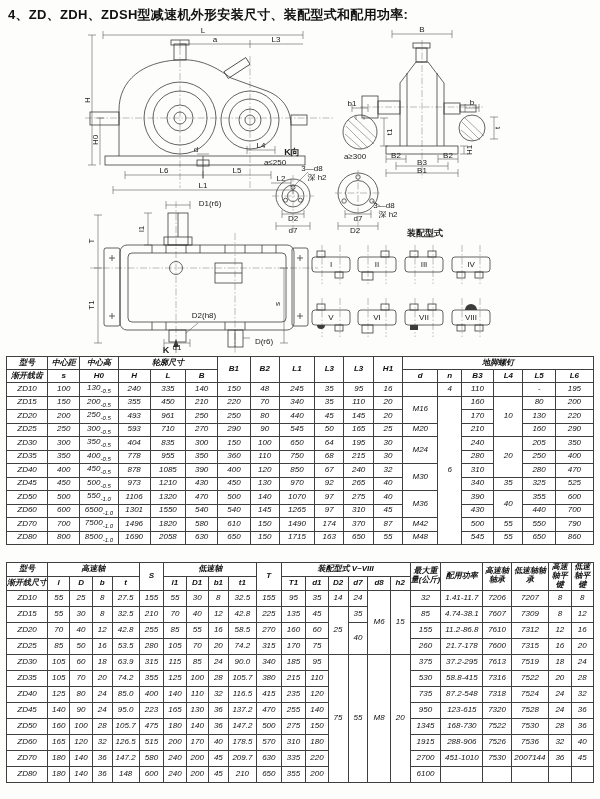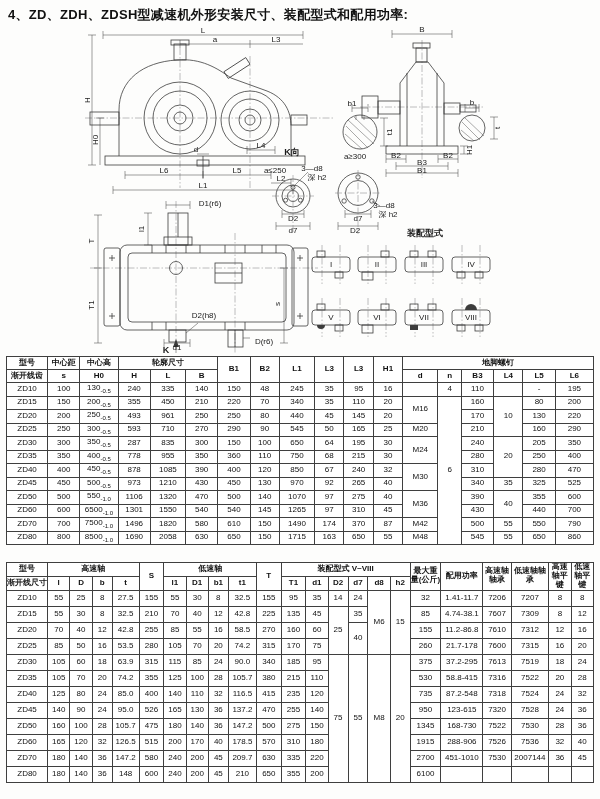--- a/index.html
+++ b/index.html
@@ -8,21 +8,21 @@
   .title{position:absolute;left:8px;top:6px;font-size:13px;font-weight:bold;letter-spacing:.3px;white-space:nowrap;}
   svg{position:absolute;overflow:visible;}
   .s{fill:none;stroke:#3c3c3c;stroke-width:.8;}
   .d{fill:none;stroke:#3c3c3c;stroke-width:.5;}
   .cl{fill:none;stroke:#888;stroke-width:.55;stroke-dasharray:7 2 1.5 2;}
   .fl{fill:#3c3c3c;stroke:none;}
   .h{stroke:#555;stroke-width:.5;}
   .lbl{position:absolute;font-size:8px;line-height:1;color:#1a1a1a;white-space:nowrap;transform:translate(-50%,-50%);}
   .lbl.v{transform:translate(-50%,-50%) rotate(-90deg);}
   .lbl.t{font-size:9px;font-weight:bold;}
-  .tbl{position:absolute;left:6px;width:588px;border-collapse:collapse;table-layout:fixed;background:#fff;}
+  .tbl{position:absolute;left:6px;width:588px;border-collapse:collapse;table-layout:fixed;background:#fff;font-style:italic;}
   #t1{top:356px;}
   #t2{top:562px;}
   .tbl th,.tbl td{border:1px solid #3f3f3f;font-size:8px;text-align:center;vertical-align:middle;padding:0;line-height:1.12;overflow:hidden;}
   #t1 td{height:12.5px;}
   #t2 td{height:15px;}
   .tbl th{font-weight:bold;height:12px;}
   sub{font-size:6px;}
 </style>
 </head>
 <body>
@@ -219,21 +219,21 @@
         <line x1="120" y1="74" x2="120" y2="82"></line>
     </g>
     <g class="cl">
         <line x1="14" y1="48" x2="56" y2="48"></line>
         <line x1="35" y1="27" x2="35" y2="86"></line>
         <line x1="77" y1="45" x2="123" y2="45"></line>
         <line x1="100" y1="22" x2="100" y2="86"></line>
       </g>
   </svg>
   <span class="lbl t" style="left:292px;top:152px">K向</span>
-  <span class="lbl" style="left:275px;top:171px">a≤250</span>
+  <span class="lbl" style="left:275px;top:163px">a≤250</span>
   <span class="lbl" style="left:312px;top:169px">3—d8</span>
   <span class="lbl" style="left:317px;top:178px">深 h2</span>
   <span class="lbl" style="left:293px;top:219px">D2</span>
   <span class="lbl" style="left:293px;top:231px">d7</span>
   <span class="lbl" style="left:355px;top:157px">a≥300</span>
   <span class="lbl" style="left:384px;top:206px">3—d8</span>
   <span class="lbl" style="left:388px;top:215px">深 h2</span>
   <span class="lbl" style="left:358px;top:219px">d7</span>
   <span class="lbl" style="left:355px;top:231px">D2</span>
 
@@ -494,21 +494,21 @@
           <td>25</td>
           <td>M20</td>
           <td>210</td>
           <td>160</td>
           <td>290</td>
         </tr>
         <tr>
           <td>ZD30</td>
           <td>300</td>
           <td>350<sub>-0.5</sub></td>
-          <td>287</td>
+          <td>404</td>
           <td>835</td>
           <td>300</td>
           <td>150</td>
           <td>100</td>
           <td>650</td>
           <td>64</td>
           <td>195</td>
           <td>30</td>
           <td rowspan="2">M24</td>
           <td>240</td>
@@ -863,21 +863,21 @@
           <td>7524</td>
           <td>24</td>
           <td>32</td>
         </tr>
         <tr>
           <td>ZD45</td>
           <td>140</td>
           <td>90</td>
           <td>24</td>
           <td>95.0</td>
-          <td>526</td>
+          <td>223</td>
           <td>165</td>
           <td>130</td>
           <td>36</td>
           <td>137.2</td>
           <td>470</td>
           <td>255</td>
           <td>140</td>
           <td>950</td>
           <td>123-615</td>
           <td>7320</td>

